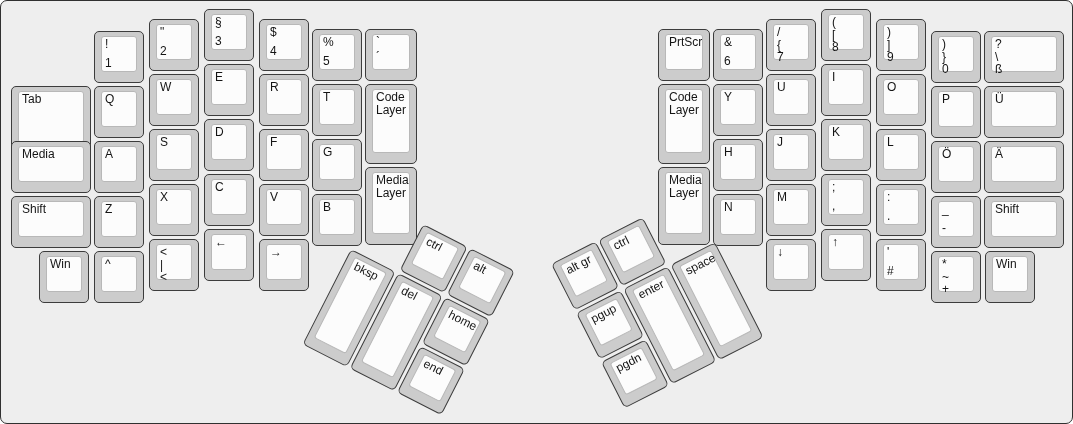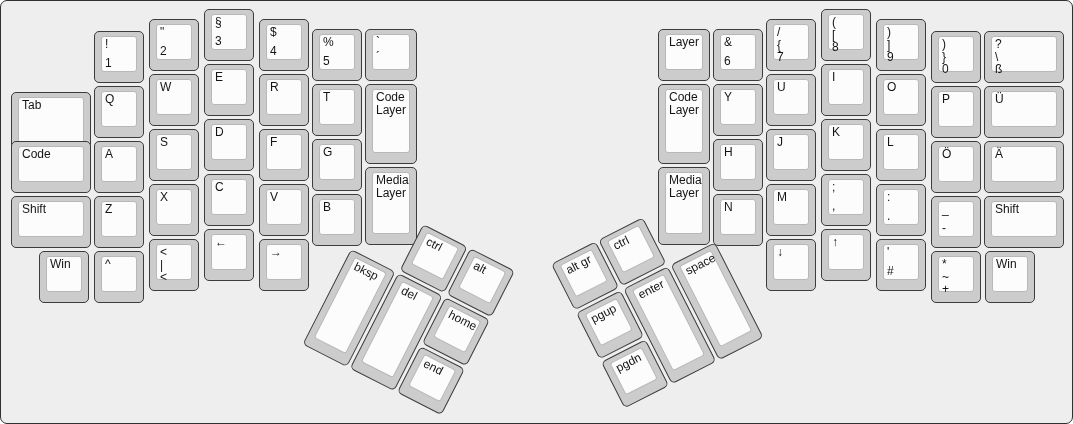--- a/index.html
+++ b/index.html
@@ -42,21 +42,21 @@
   <div class="key" style="left:258px;top:18px;width:50px;height:52px">
       <div class="cap"><span>$</span><span>4</span></div>
     </div>
   <div class="key" style="left:311px;top:28px;width:50px;height:52px">
       <div class="cap"><span>%</span><span>5</span></div>
     </div>
   <div class="key top2" style="left:364px;top:28px;width:52px;height:52px">
       <div class="cap"><span>`</span><span>´</span></div>
     </div>
 
-  <div class="key" style="left:10px;top:91px;width:80px;height:68px">
+  <div class="key" style="left:10px;top:85px;width:80px;height:68px">
       <div class="cap"><span>Tab</span></div>
     </div>
   <div class="key" style="left:93px;top:85px;width:50px;height:52px">
       <div class="cap"><span>Q</span></div>
     </div>
   <div class="key" style="left:148px;top:73px;width:50px;height:52px">
       <div class="cap"><span>W</span></div>
     </div>
   <div class="key" style="left:203px;top:63px;width:50px;height:52px">
       <div class="cap"><span>E</span></div>
@@ -65,21 +65,21 @@
       <div class="cap"><span>R</span></div>
     </div>
   <div class="key" style="left:311px;top:83px;width:50px;height:52px">
       <div class="cap"><span>T</span></div>
     </div>
   <div class="key" style="left:364px;top:83px;width:52px;height:80px">
       <div class="cap"><span>Code Layer</span></div>
     </div>
 
   <div class="key" style="left:10px;top:140px;width:80px;height:52px">
-      <div class="cap"><span>Code</span></div>
+      <div class="cap"><span>Media</span></div>
     </div>
   <div class="key" style="left:93px;top:140px;width:50px;height:52px">
       <div class="cap"><span>A</span></div>
     </div>
   <div class="key" style="left:148px;top:128px;width:50px;height:52px">
       <div class="cap"><span>S</span></div>
     </div>
   <div class="key" style="left:203px;top:118px;width:50px;height:52px">
       <div class="cap"><span>D</span></div>
     </div>
@@ -143,21 +143,21 @@
       </div>
     <div class="key" style="left:106px;top:0px;width:50px;height:52px">
         <div class="cap"><span>home</span></div>
       </div>
     <div class="key" style="left:106px;top:55px;width:50px;height:52px">
         <div class="cap"><span>end</span></div>
       </div>
   </div>
 
   <div class="key" style="left:657px;top:28px;width:52px;height:52px">
-      <div class="cap"><span>Layer</span></div>
+      <div class="cap"><span>PrtScr</span></div>
     </div>
   <div class="key" style="left:712px;top:28px;width:50px;height:52px">
       <div class="cap"><span>&amp;</span><span>6</span></div>
     </div>
   <div class="key" style="left:765px;top:18px;width:50px;height:52px">
       <div class="cap"><span>/</span><span>{</span><span>7</span></div>
     </div>
   <div class="key" style="left:820px;top:8px;width:50px;height:52px">
       <div class="cap"><span>(</span><span>[</span><span>8</span></div>
     </div>

